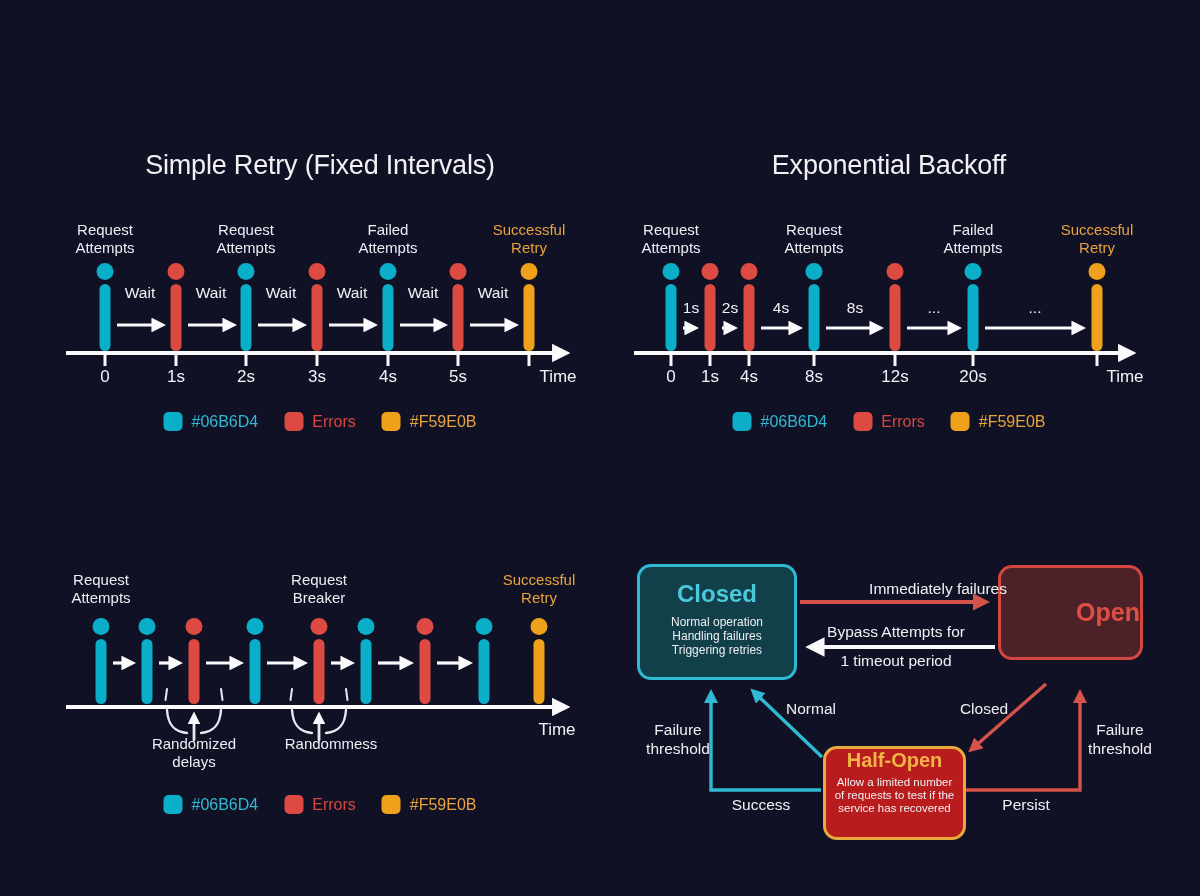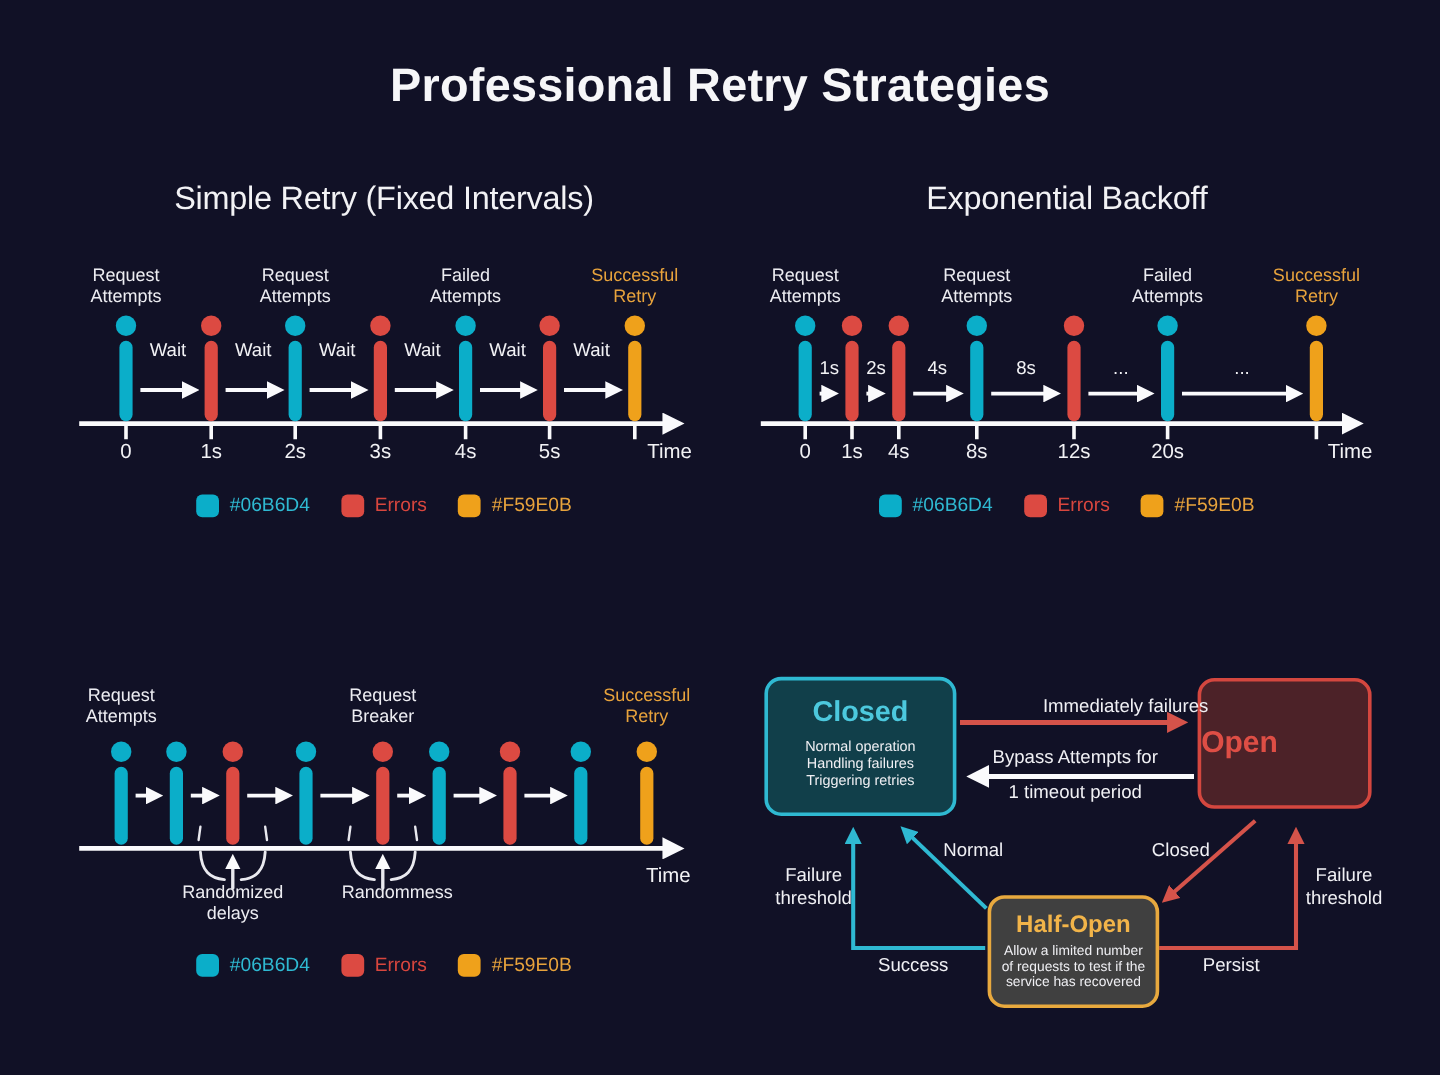--- a/index.html
+++ b/index.html
@@ -21,22 +21,22 @@
   .t-cyan{color:#2FB9D2;} .t-red{color:#D8463E;} .t-orange:{color:#E8A33C;}
   .t-orange{color:#E8A33C;}
   .bars-layer{position:absolute;inset:0;z-index:2;}
   .lolli{position:absolute;transform:translateX(-50%);display:flex;flex-direction:column;align-items:center;gap:4px;}
   .lolli .dot{width:17px;height:17px;border-radius:50%;}
   .lolli .stick{width:11px;border-radius:5.5px;}
   .fill-cyan{background:#0BAEC9;} .fill-red{background:#DC4A42;} .fill-orange{background:#EFA11B;}
   svg.lines{position:absolute;left:0;top:0;z-index:1;}
   .box{position:absolute;border-radius:14px;box-sizing:border-box;z-index:2;text-align:center;}
   .box-closed{left:637px;top:564px;width:160px;height:116px;background:#113F4A;border:3px solid #2FB9D2;padding-top:13px;}
-  .box-open{left:998px;top:565px;width:145px;height:109px;background:#4C2228;border:3px solid #D4473F;display:flex;align-items:center;justify-content:flex-start;}
-  .box-half{left:823px;top:746px;width:143px;height:94px;background:#404040;border:3px solid #E8A93E;padding-top:11px;}
+  .box-open{left:998px;top:565px;width:145px;height:95px;background:#4C2228;border:3px solid #D4473F;display:flex;align-items:center;justify-content:flex-end;}
+  .box-half{left:823px;top:746px;width:143px;height:94px;background:#b91c1c;border:3px solid #E8A93E;padding-top:0;}
   .box-title{font-weight:bold;}
   .closed-title{font-size:24px;color:#4CC8DD;margin-bottom:7px;}
   .open-title{font-size:25px;color:#DE4E45;}
   .half-title{font-size:20px;color:#F2B449;margin-bottom:4px;}
   .box-line{font-size:12px;line-height:14px;color:#EFEFF3;}
   .box-line.sm{font-size:11.5px;line-height:13px;}
   .cb-label{font-size:15.5px;color:#F0F0F4;z-index:3;}
   .cb-label.two{line-height:18.5px;}
 </style>
 </head>
@@ -106,21 +106,20 @@
     <g fill="none">
       <line x1="800" y1="602" x2="984" y2="602" stroke="#D5534A" stroke-width="4.2" marker-end="url(#ar)"></line>
       <line x1="995" y1="647" x2="812" y2="647" stroke="#FAFAFC" stroke-width="4.2" marker-end="url(#aw)"></line>
       <line x1="822" y1="757" x2="754" y2="692" stroke="#2FB9D2" stroke-width="3.4" marker-end="url(#ac)"></line>
       <line x1="1046" y1="684" x2="972" y2="749" stroke="#D5534A" stroke-width="3.4" marker-end="url(#ar)"></line>
       <path d="M821,790 L711,790 L711,694" stroke="#2FB9D2" stroke-width="3.4" marker-end="url(#ac)"></path>
       <path d="M966,790 L1080,790 L1080,694" stroke="#D5534A" stroke-width="3.4" marker-end="url(#ar)"></path>
     </g>
   </svg>
 
-  <div class="abs ctr main-title">Professional Retry Strategies</div>
   <div class="abs ctr sec-title" style="left:320px;top:150px">Simple Retry (Fixed Intervals)</div>
   <div class="abs ctr sec-title" style="left:889px;top:150px">Exponential Backoff</div>
 
   <div class="bars-layer">
       <div class="lolli" style="left: 105px; top: 263px;">
         <span class="dot fill-cyan"></span>
         <span class="stick fill-cyan" style="height:67px"></span>
       </div>
       <div class="lolli" style="left: 176px; top: 263px;">
         <span class="dot fill-red"></span>

